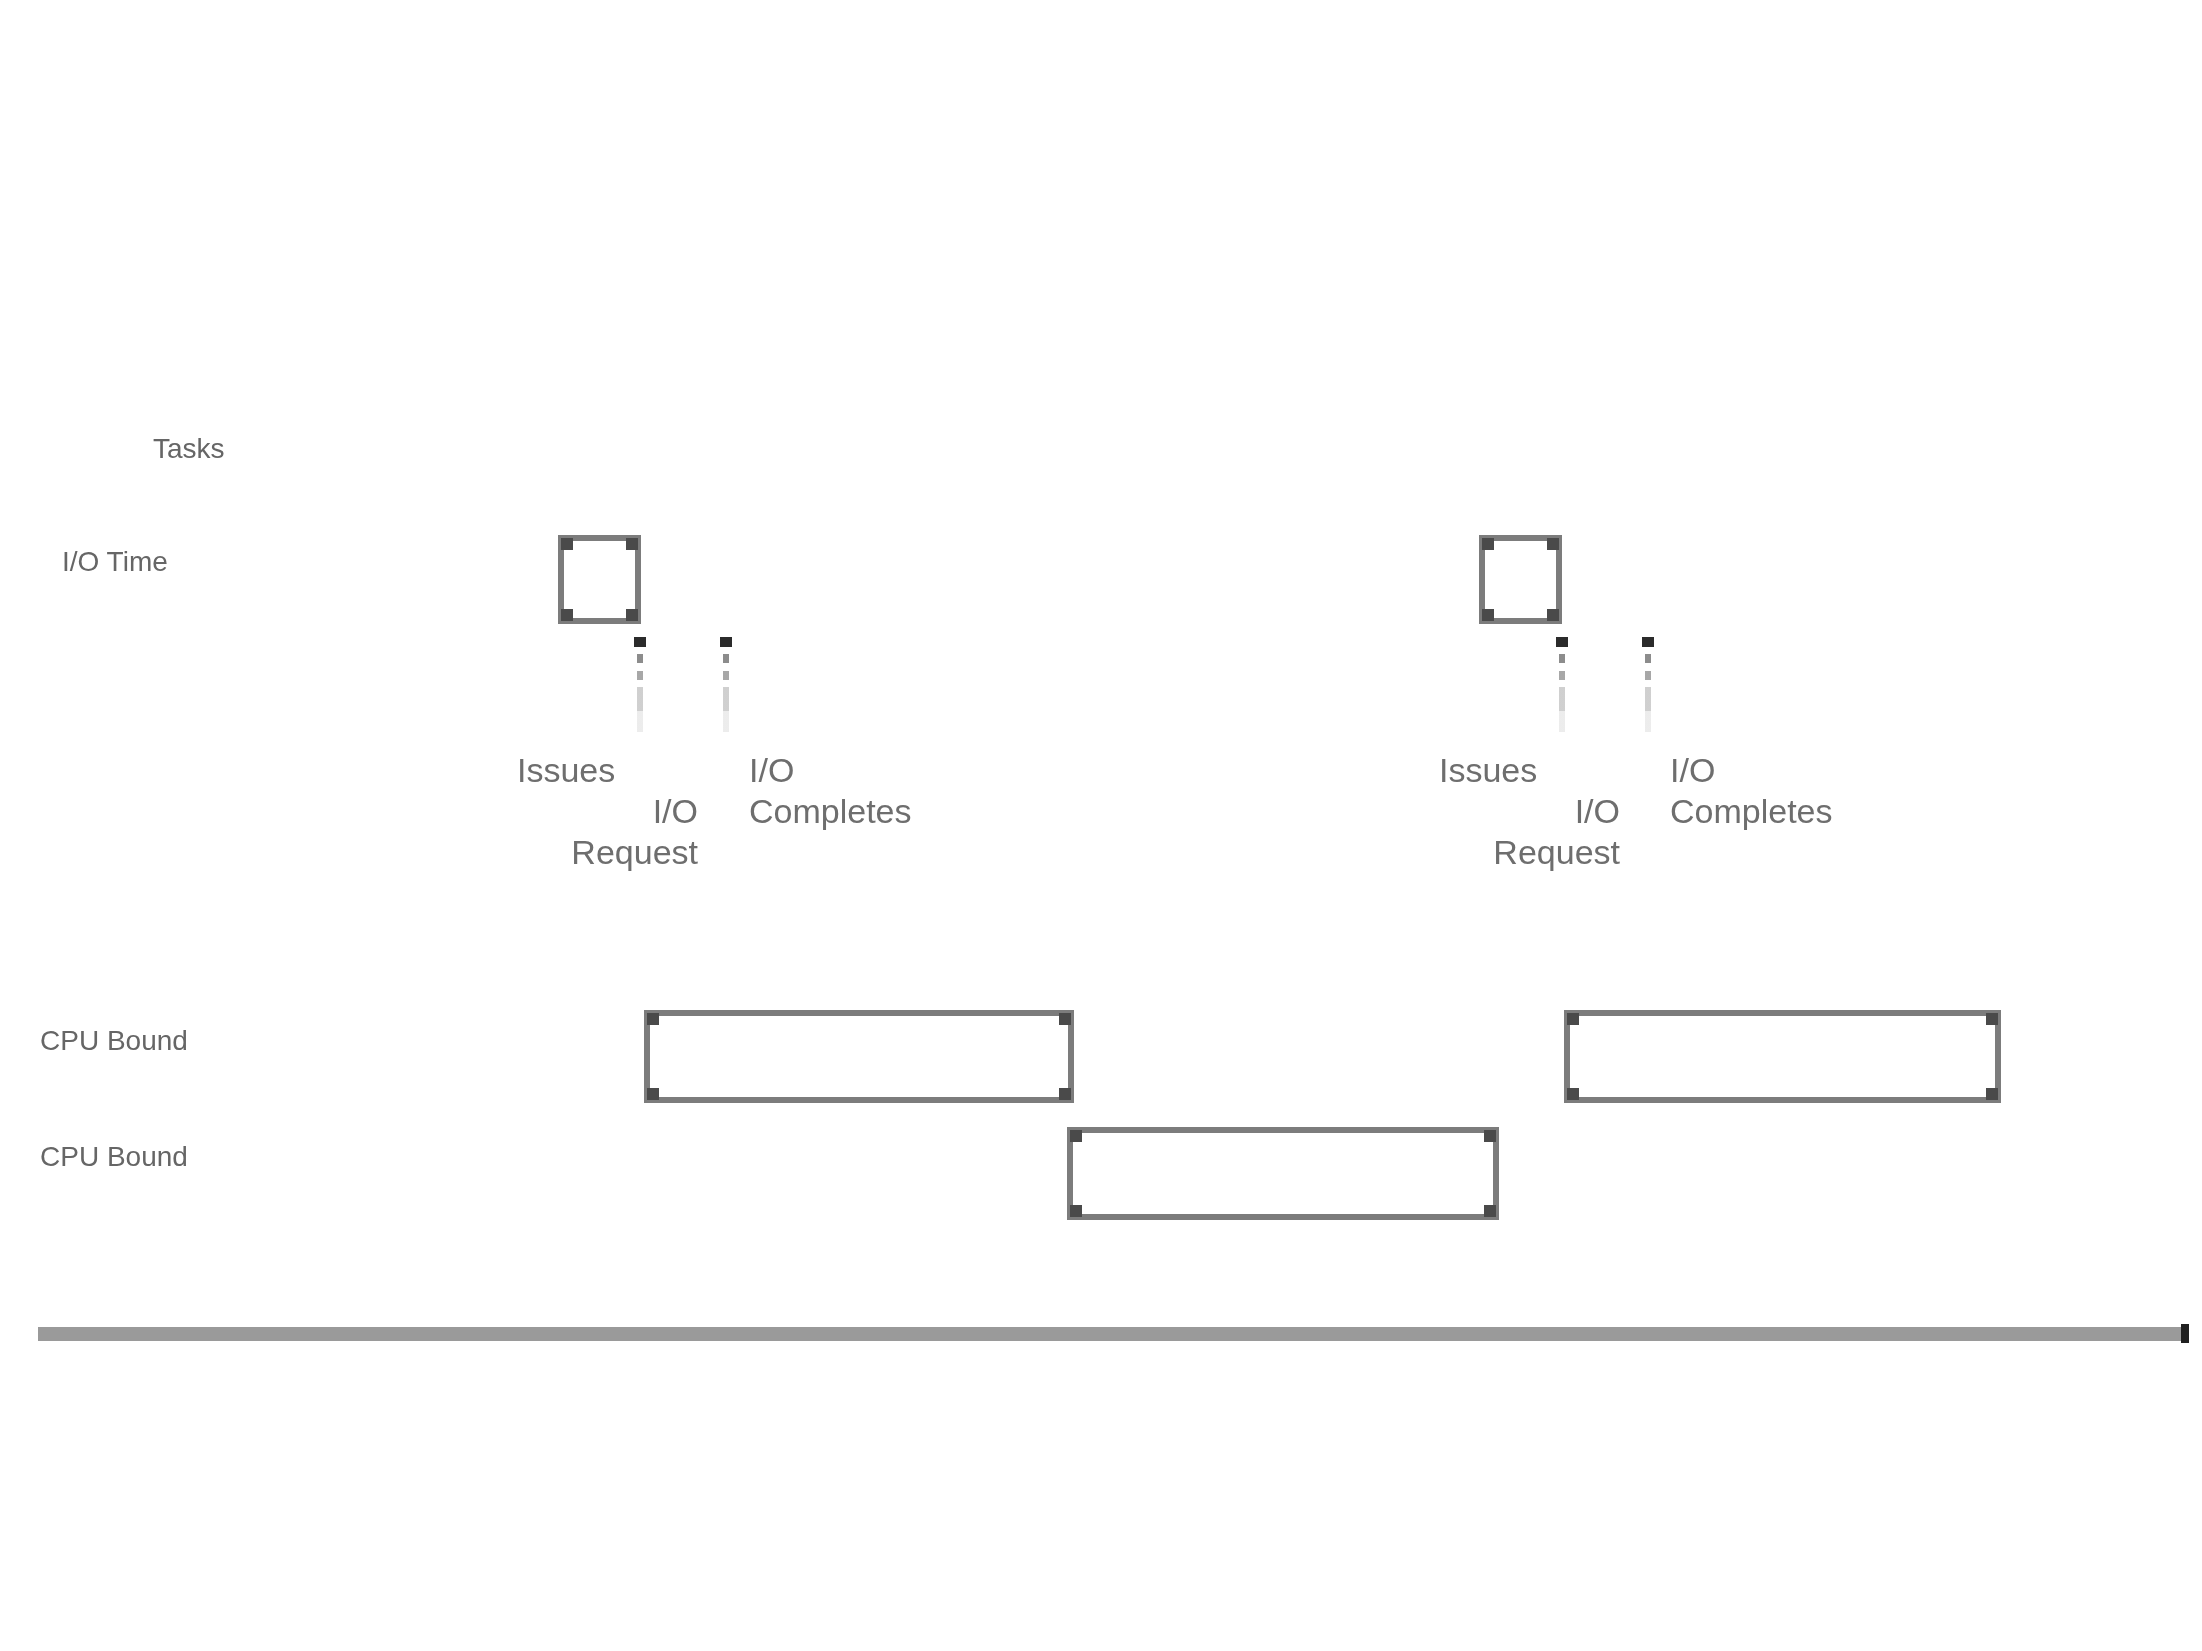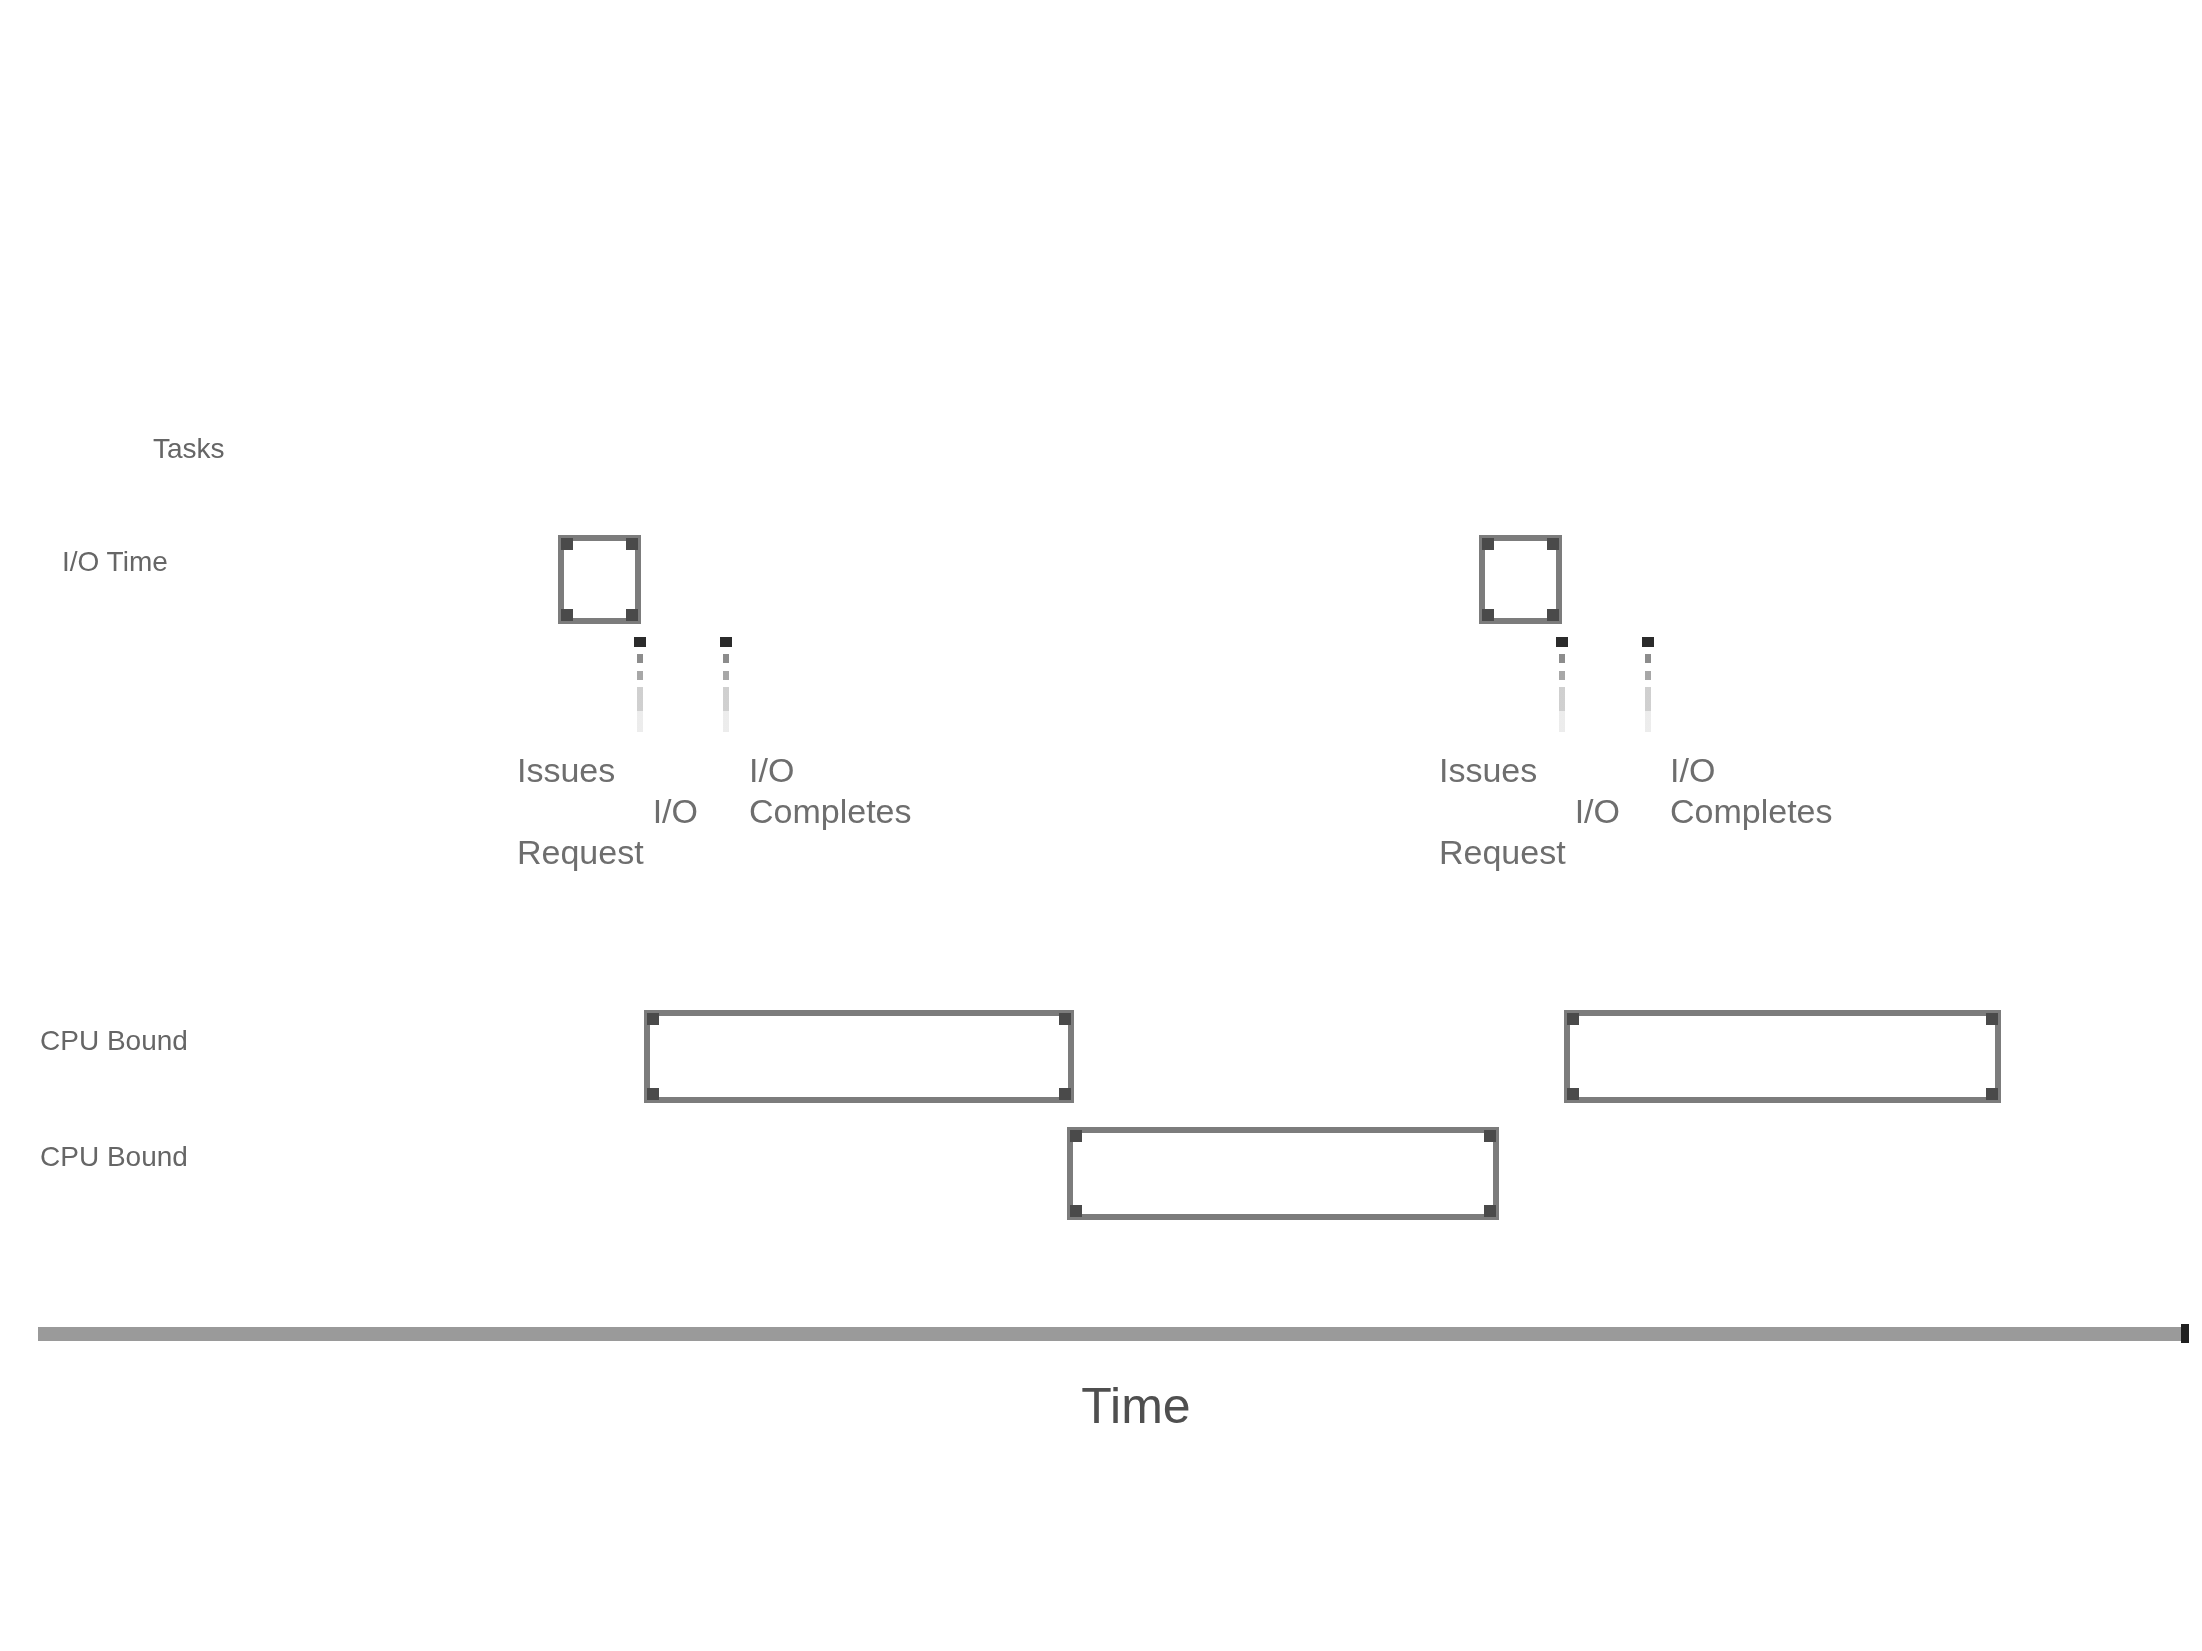--- a/index.html
+++ b/index.html
@@ -120,21 +120,21 @@
     line-height: 1.20;
     white-space: nowrap;
   }
   .annot .l1,
   .annot .l2,
   .annot .l3 { display: block; }
 
   .annot-request { text-align: right; margin-left: 33px; }
   .annot-request .l1 { text-align: left; }
   .annot-request .l2 { text-align: right; padding-right: 0px; }
-  .annot-request .l3 { text-align: left; }
+  .annot-request .l3 { text-align: right; }
 
   #annot-request-1  { left: 484px;  top: 750px; width: 181px; }
   #annot-complete-1 { left: 749px;  top: 750px; }
   #annot-request-2  { left: 1406px; top: 750px; width: 181px; }
   #annot-complete-2 { left: 1670px; top: 750px; }
 
   
   #time-axis {
     position: absolute;
     left: 38px;
@@ -249,16 +249,15 @@
 
   <div class="annot" id="annot-complete-2">
     <span class="l1">I/O</span>
     <span class="l2">Completes</span>
   </div>
 
   <div id="time-axis">
     <span id="time-axis-cap"></span>
   </div>
 
-  <div id="time-label">Time</div>
 
 </div>
 
 
 </body></html>

